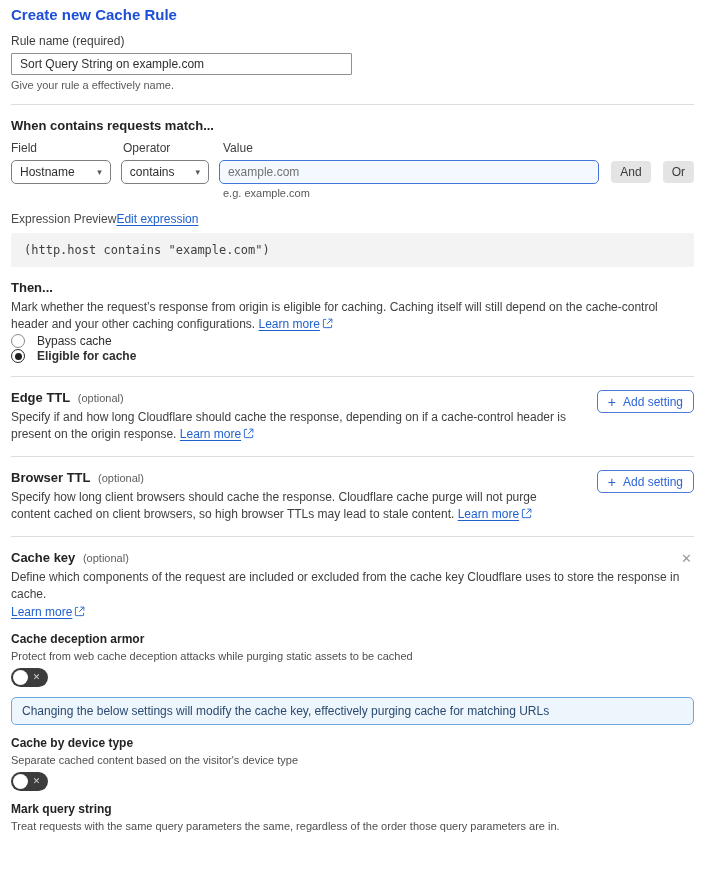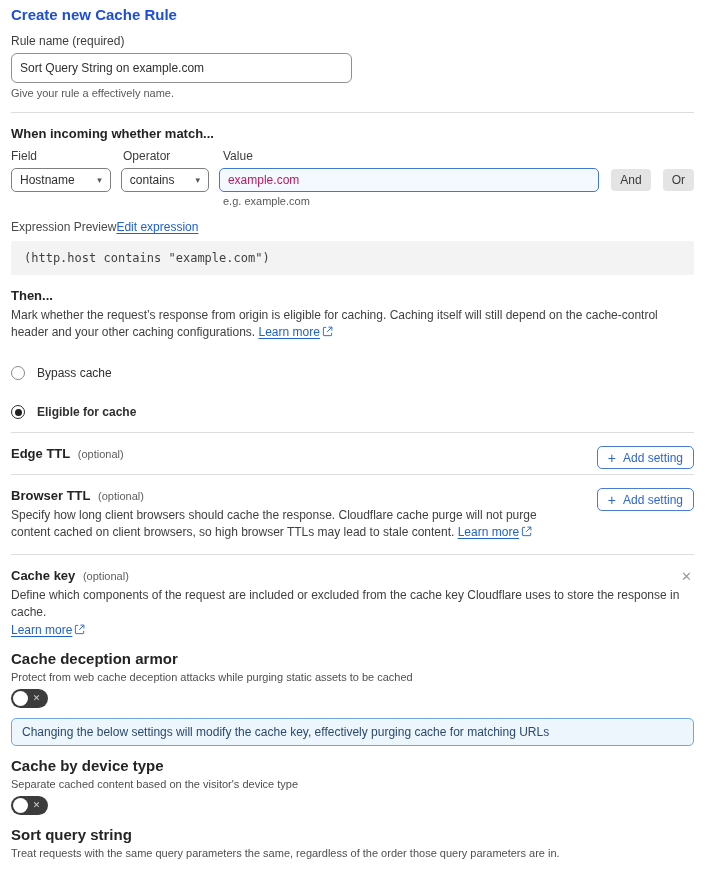--- a/index.html
+++ b/index.html
@@ -8,22 +8,22 @@
     width:705px; height:869px; overflow:hidden;
     font-family:"Liberation Sans", sans-serif;
     color:#313131; font-size:12px;
   }
   .page { padding:6px 11px 0 11px; }
 
   h1.page-title { font-size:15px; font-weight:bold; color:#1d4ed8; }
 
   .lbl { font-size:12px; color:#3d3d3d; margin-top:11px; }
   .text-input {
-    margin-top:5px; width:341px; height:30px;
-    border:1px solid #8f8f8f; border-radius:6px;
+    margin-top:5px; width:341px; height:22px;
+    border:1px solid #8f8f8f; border-radius:1px;
     padding:0 8px; font-size:12px; color:#2f2f2f;
     font-family:"Liberation Sans", sans-serif; background:#fff;
     display:block;
   }
   .helper { font-size:11px; color:#595959; margin-top:4px; }
 
   hr.divider { border:none; border-top:1px solid #ddd; margin-top:13px; }
 
   .section-heading { font-size:13px; font-weight:bold; color:#242424; margin-top:13px; }
 
@@ -34,21 +34,21 @@
   .select {
     height:24px; border:1px solid #7f7f7f; border-radius:5px; background:#fff;
     display:flex; align-items:center; justify-content:space-between;
     padding:8px 8px; font-size:12px; color:#2f2f2f; cursor:pointer;
   }
   .select .caret { font-size:9px; color:#555; margin-left:8px; }
   .sel-field { width:102px; margin-right:10px; }
   .sel-operator { width:90px; margin-right:10px; }
   .value-input {
     width:390px; height:24px; border:1px solid #4377d6; border-radius:5px;
-    background:#f4f9ff; padding:0 8px; font-size:12px; color:#be185d;
+    background:#f4f9ff; padding:0 8px; font-size:12px; color:#737373;
     font-family:"Liberation Sans", sans-serif;
   }
   .chip-btn {
     height:22px; padding:0 9px; margin-left:12px;
     background:#e4e4e4; border:none; border-radius:4px;
     font-size:12px; color:#3a3a3a; font-family:"Liberation Sans", sans-serif;
     cursor:pointer;
   }
   .value-hint { font-size:11px; color:#595959; margin-top:3px; margin-left:212px; }
 
@@ -61,21 +61,21 @@
     font-size:12px; color:#3f3f3f;
   }
 
   .block-heading { margin-top:13px; font-size:13px; color:#242424; }
   .block-heading .ttl { font-weight:bold; }
   .qualifier { font-size:11px; color:#5e5e5e; font-weight:normal; margin-left:4px; }
 
   .desc { margin-top:4px; font-size:12px; color:#3f3f3f; line-height:17px; }
   .ext-icon { width:11px; height:11px; vertical-align:-1px; margin-left:2px; color:#2062cd; }
 
-  .radio-row { display:flex; align-items:center; margin-top:25px; cursor:pointer; }
+  .radio-row { display:flex; align-items:center; margin-top:1px; cursor:pointer; }
   .radio-outer {
     width:14px; height:14px; border-radius:50%; border:1px solid #8a8a8a;
     margin-right:12px; display:flex; align-items:center; justify-content:center;
     background:#fff; flex:none;
   }
   .radio-row.selected .radio-outer { border-color:#2b2b2b; }
   .radio-dot { width:7px; height:7px; border-radius:50%; background:#1f1f1f; display:none; }
   .radio-row.selected .radio-dot { display:block; }
   .radio-row.selected .radio-lbl { font-weight:bold; }
   .radio-lbl { font-size:12px; color:#2f2f2f; }
@@ -88,21 +88,21 @@
     color:#2e65d8; font-size:12px; font-family:"Liberation Sans", sans-serif;
     display:flex; align-items:center; cursor:pointer;
   }
   .add-setting .plus { font-size:14px; margin-right:7px; font-weight:normal; }
 
   .close-x {
     position:absolute; right:2px; top:2px; font-size:13px; color:#9a9a9a; cursor:pointer;
     line-height:13px;
   }
 
-  .sub-heading { margin-top:11px; font-size:15px; font-weight:bold; color:#242424; }
+  .sub-heading { margin-top:11px; font-size:12px; font-weight:bold; color:#242424; }
   .sub-desc { margin-top:4px; font-size:11px; color:#4f4f4f; }
 
   .switch {
     margin-top:6px; width:37px; height:19px; border-radius:10px;
     display:flex; align-items:center; cursor:pointer;
   }
   .switch .knob {
     width:15px; height:15px; border-radius:50%; background:#fff; flex:none;
     box-shadow:0 0 1px rgba(0,0,0,.4);
   }
@@ -124,21 +124,21 @@
 <div class="page">
 
   <h1 class="page-title">Create new Cache Rule</h1>
 
   <div class="lbl">Rule name (required)</div>
   <input class="text-input" type="text" value="Sort Query String on example.com" style="">
   <div class="helper">Give your rule a effectively name.</div>
 
   <hr class="divider">
 
-  <div class="section-heading">When incoming whether match...</div>
+  <div class="section-heading">When contains requests match...</div>
 
   <div class="match-labels">
     <div class="l-field">Field</div>
     <div class="l-operator">Operator</div>
     <div>Value</div>
   </div>
 
   <div class="match-controls">
     <div class="select sel-field">
       <span>Hostname</span>
@@ -186,20 +186,28 @@
 
   <div class="setting-block">
     <div class="block-heading">
       <span class="ttl">Edge TTL</span>
       <span class="qualifier">(optional)</span>
     </div>
     <button class="add-setting">
       <span class="plus">+</span>
       <span>Add setting</span>
     </button>
+    <div class="desc w560">
+      <span>Specify if and how long Cloudflare should cache the response, depending on if a cache-control header is present on the origin response.</span>
+      <a class="link">Learn more</a><svg class="ext-icon" viewBox="0 0 12 12">
+          <path d="M4.5 1.5H2.2a.7.7 0 0 0-.7.7v7.6c0 .4.3.7.7.7h7.6a.7.7 0 0 0 .7-.7V7.5" fill="none" stroke="currentColor"></path>
+          <path d="M7 1.2h3.8V5" fill="none" stroke="currentColor"></path>
+          <path d="M10.6 1.4 5.6 6.4" fill="none" stroke="currentColor"></path>
+        </svg>
+    </div>
   </div>
 
   <hr class="divider">
 
   <div class="setting-block">
     <div class="block-heading">
       <span class="ttl">Browser TTL</span>
       <span class="qualifier">(optional)</span>
     </div>
     <button class="add-setting">
@@ -242,18 +250,18 @@
 
     <div class="banner">Changing the below settings will modify the cache key, effectively purging cache for matching URLs</div>
 
     <div class="sub-heading">Cache by device type</div>
     <div class="sub-desc">Separate cached content based on the visitor's device type</div>
     <div class="switch off">
       <span class="knob"></span>
       <span class="glyph">✕</span>
     </div>
 
-    <div class="sub-heading">Sort query string</div>
+    <div class="sub-heading">Mark query string</div>
     <div class="sub-desc">Treat requests with the same query parameters the same, regardless of the order those query parameters are in.</div>
 
   </div>
 
 </div>
 
 </body></html>

